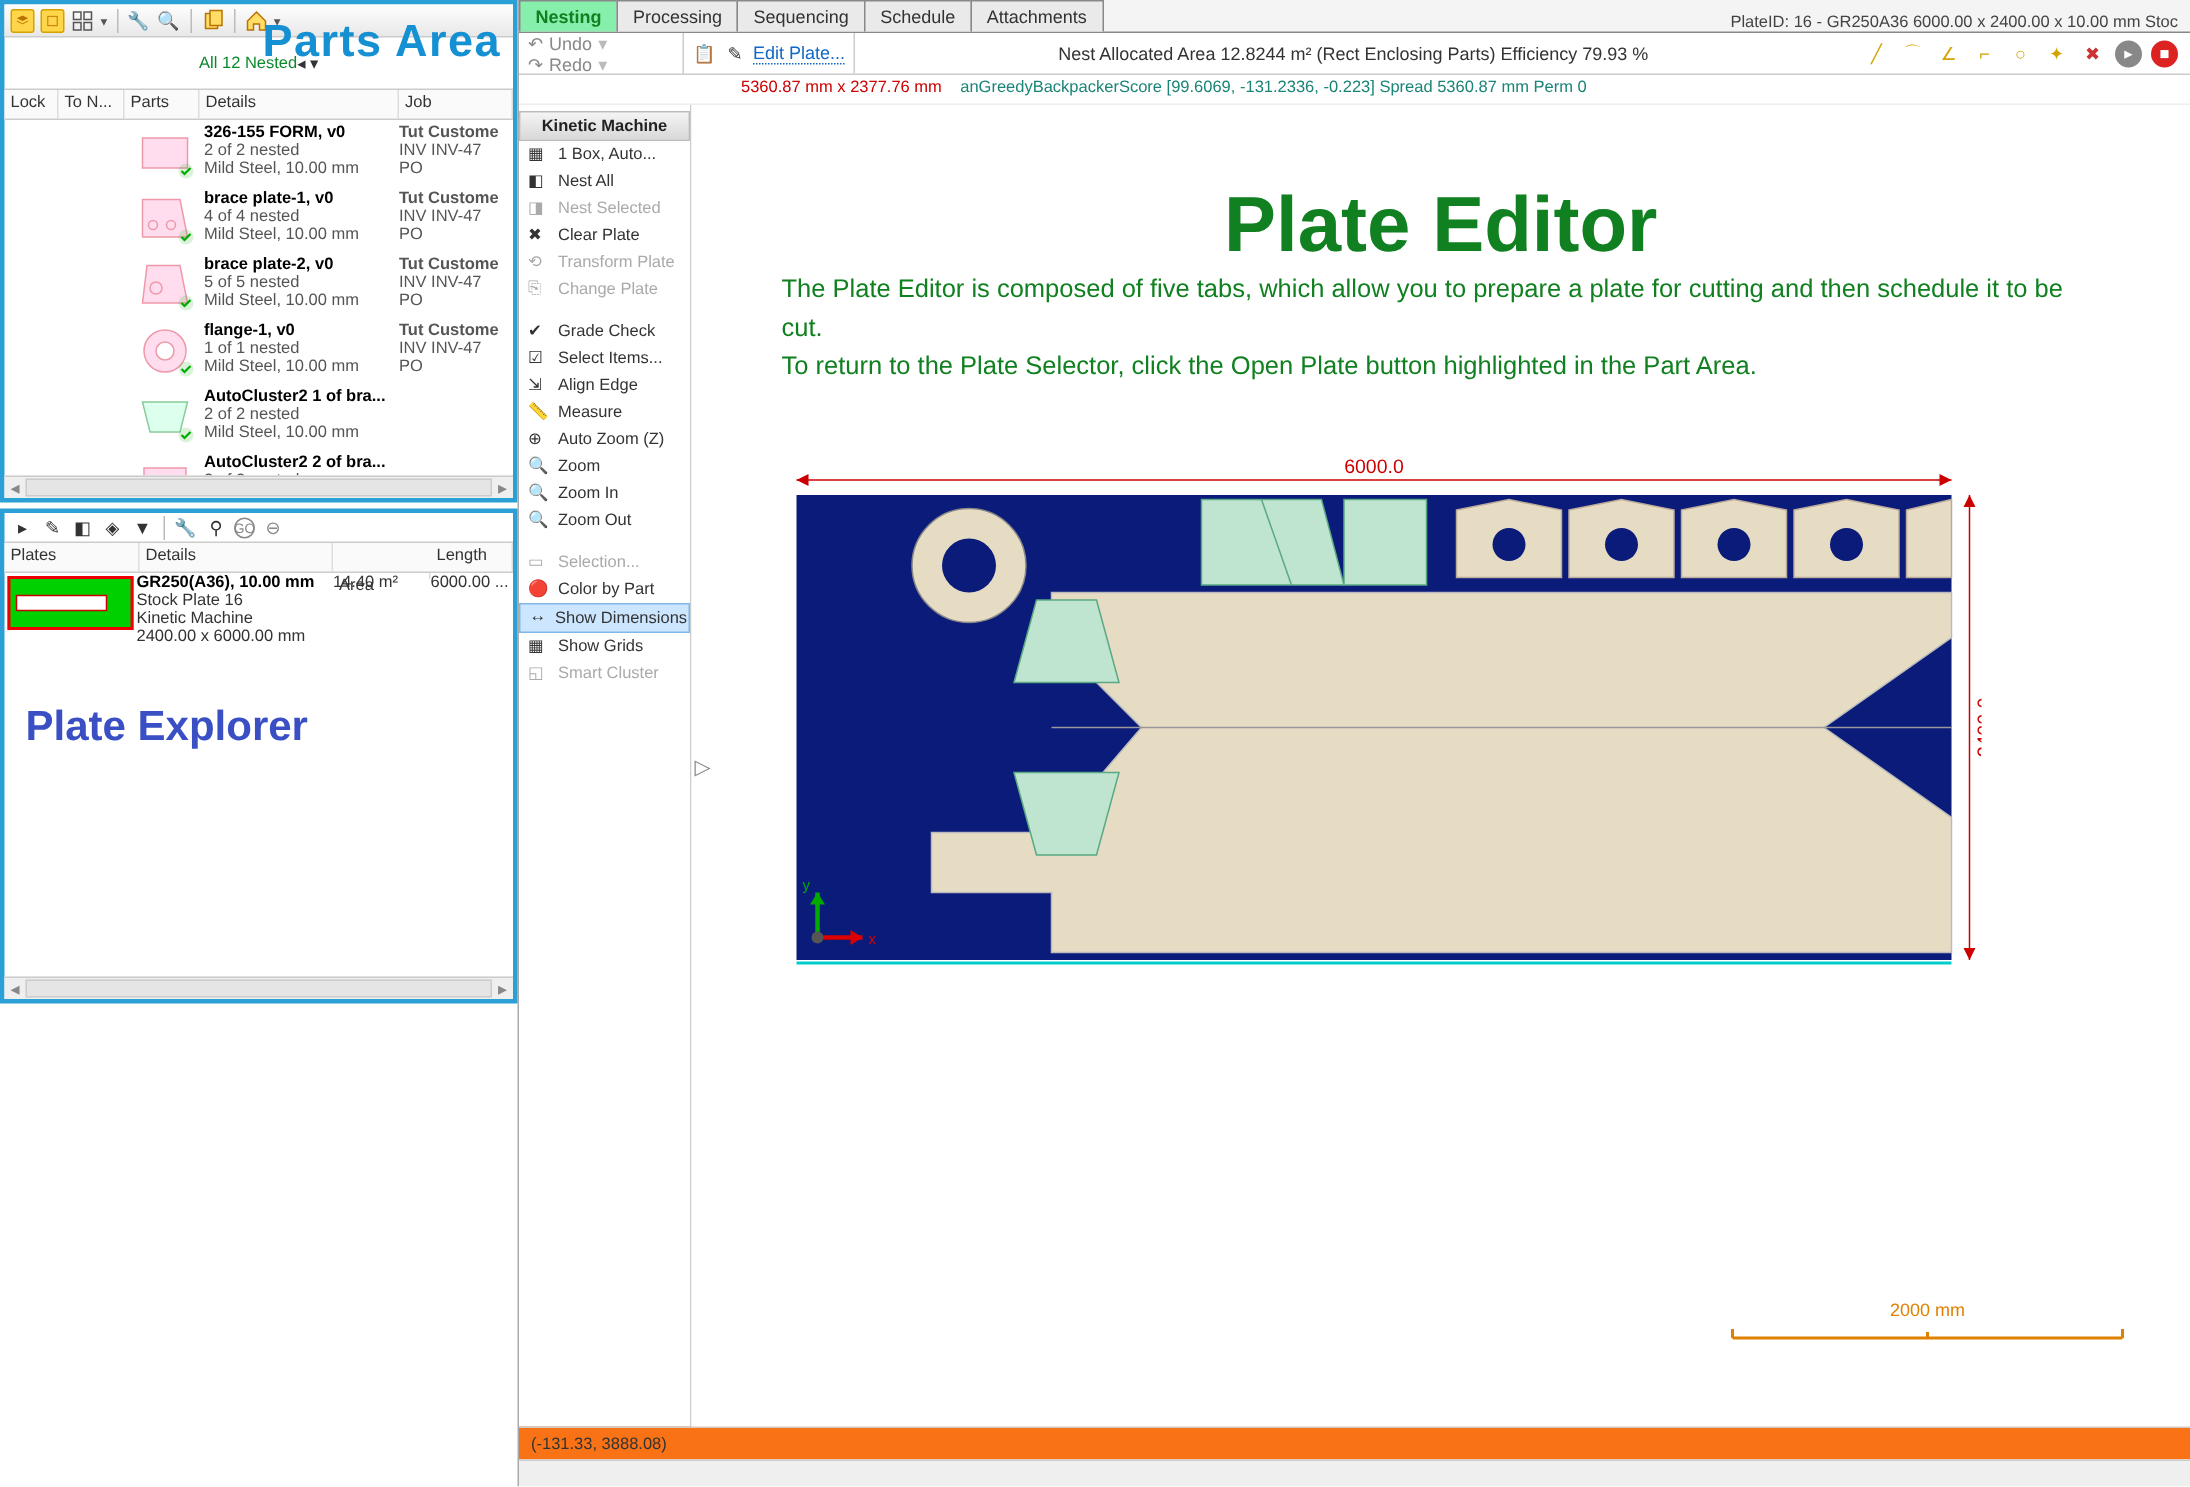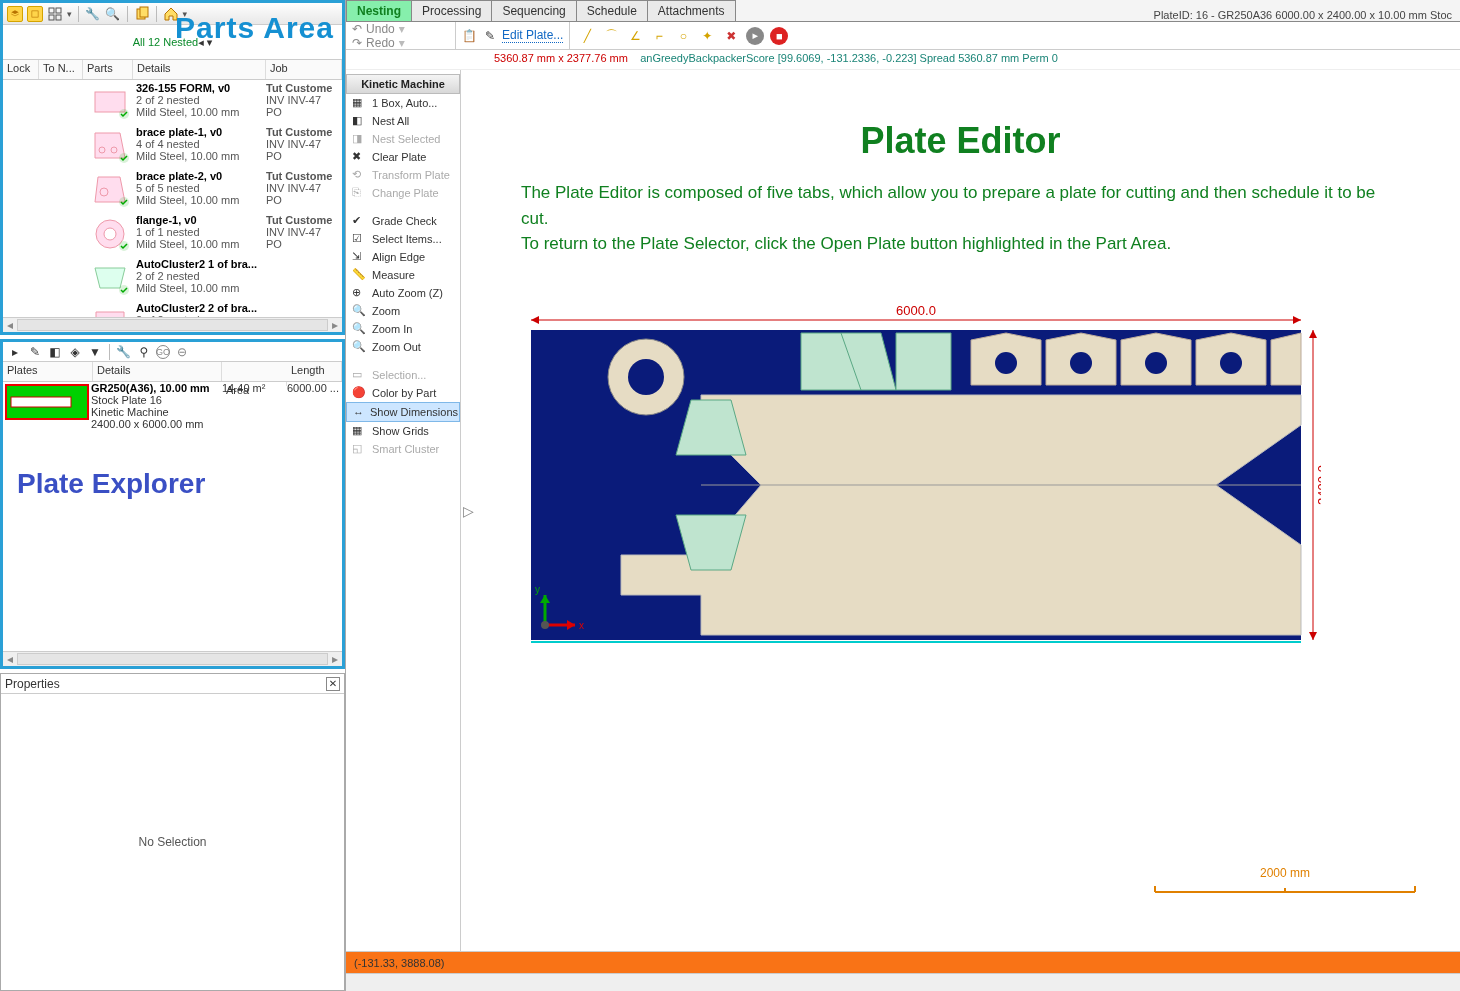--- a/index.html
+++ b/index.html
@@ -69,21 +69,21 @@
 .metrics-line .teal{color:#1a8477;}
 .editor-row{flex:1;display:flex;min-height:0;}
 .tool-tree{width:115px;border-right:1px solid #ccc;padding:4px 0;font-size:11px;overflow:hidden;}
 .tool-item{display:flex;align-items:center;gap:6px;padding:2px 6px;cursor:pointer;white-space:nowrap;}
 .tool-item.hdr{background:linear-gradient(#f4f4f4,#d8d8d8);border:1px solid #bbb;font-weight:bold;color:#222;justify-content:center;padding:3px;}
 .tool-item.sel{background:#cde6ff;border:1px solid #7fb8e8;}
 .tool-item.dis{color:#aaa;}
 .tico{width:14px;height:14px;display:inline-block;}
 .canvas-wrap{flex:1;position:relative;background:#fff;}
 .arrow-left{position:absolute;left:2px;top:50%;transform:translateY(-50%);color:#888;font-size:14px;z-index:3;}
-.heading{position:absolute;top:50px;left:0;right:0;text-align:center;color:#108020;font-size:36px;font-weight:bold;}
+.heading{position:absolute;top:50px;left:0;right:0;text-align:center;color:#108020;font-size:52px;font-weight:bold;}
 .desc{position:absolute;top:110px;left:60px;right:60px;color:#108020;font-size:17px;line-height:1.5;}
 .plate-svg{position:absolute;top:225px;left:40px;}
 .status-bar{height:22px;border-top:1px solid #ccc;display:flex;align-items:center;padding:0 8px;font-size:11px;color:#333;background:#f97316;}
 .bottom-scroll{height:18px;background:#efefef;border-top:1px solid #ccc;}
 .scale-bar{position:absolute;bottom:55px;right:40px;display:flex;align-items:center;gap:0;flex-direction:column;}
 .scale-lbl{color:#e08000;font-size:12px;margin-bottom:2px;}
 </style>
 </head>
 <body>
 
@@ -319,27 +319,20 @@
         </div>
         <div class="pe-overlay">Plate Explorer</div>
       </div>
       <div class="hscroll">
           <span style="width:14px;text-align:center;color:#888">◂</span>
           <div class="track"></div>
           <span style="width:14px;text-align:center;color:#888">▸</span>
         </div>
     </div>
 
-    <div class="props-panel">
-      <div class="props-head">
-        <span>Properties</span>
-        <span style="border:1px solid #888;width:14px;height:14px;display:flex;align-items:center;justify-content:center;font-size:10px;">✕</span>
-      </div>
-      <div class="props-body">No Selection</div>
-    </div>
   </div>
 
   <div class="right-col">
     <div class="tabs-bar">
       <div id="tabs-host" style="display: flex;">
           <div class="tab active">Nesting</div>
           <div class="tab">Processing</div>
           <div class="tab">Sequencing</div>
           <div class="tab">Schedule</div>
           <div class="tab">Attachments</div>
@@ -357,20 +350,21 @@
             <span>↷</span>
             <span>Redo</span> 
             <span style="color:#bbb">▾</span>
           </div>
       </div>
       <div class="edit-plate">
         <span class="tb-ico">📋</span>
         <span class="tb-ico">✎</span>
         <span class="lbl">Edit Plate...</span>
       </div>
+      <div class="nest-info">Nest Allocated Area 12.8244 m² (Rect Enclosing Parts) Efficiency 79.93 %</div>
       <div class="right-icons">
         <span class="ricon" style="color:#d4a300">╱</span>
         <span class="ricon" style="color:#d4a300">⌒</span>
         <span class="ricon" style="color:#d4a300">∠</span>
         <span class="ricon" style="color:#d4a300">⌐</span>
         <span class="ricon" style="color:#d4a300">○</span>
         <span class="ricon" style="color:#d4a300">✦</span>
         <span class="ricon" style="color:#c33">✖</span>
         <span class="circ-gray">▸</span>
         <span class="circ-red">■</span>

